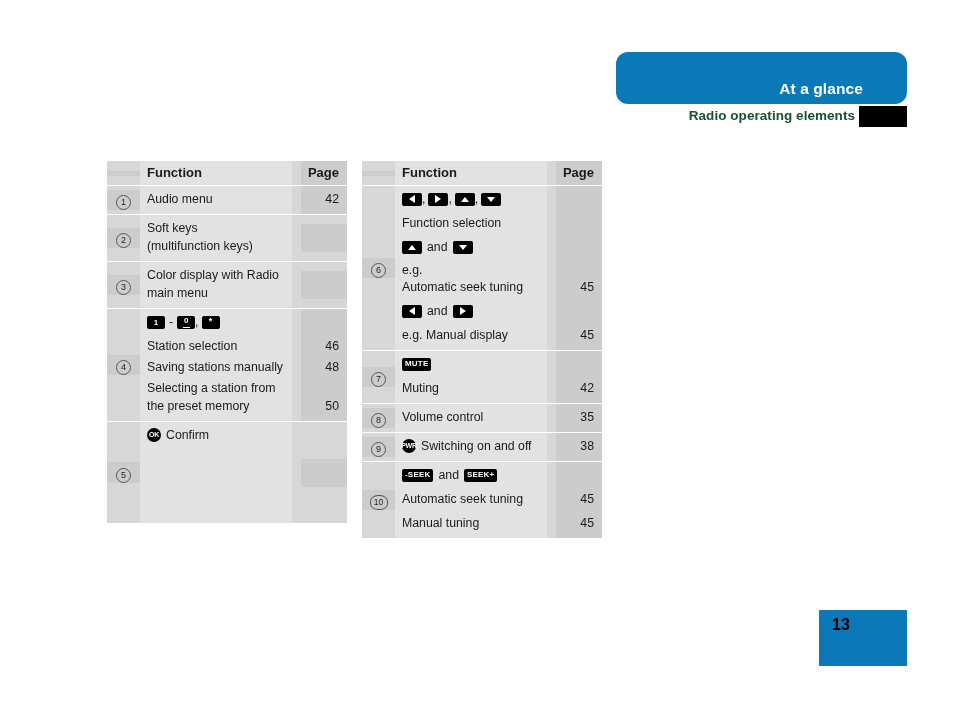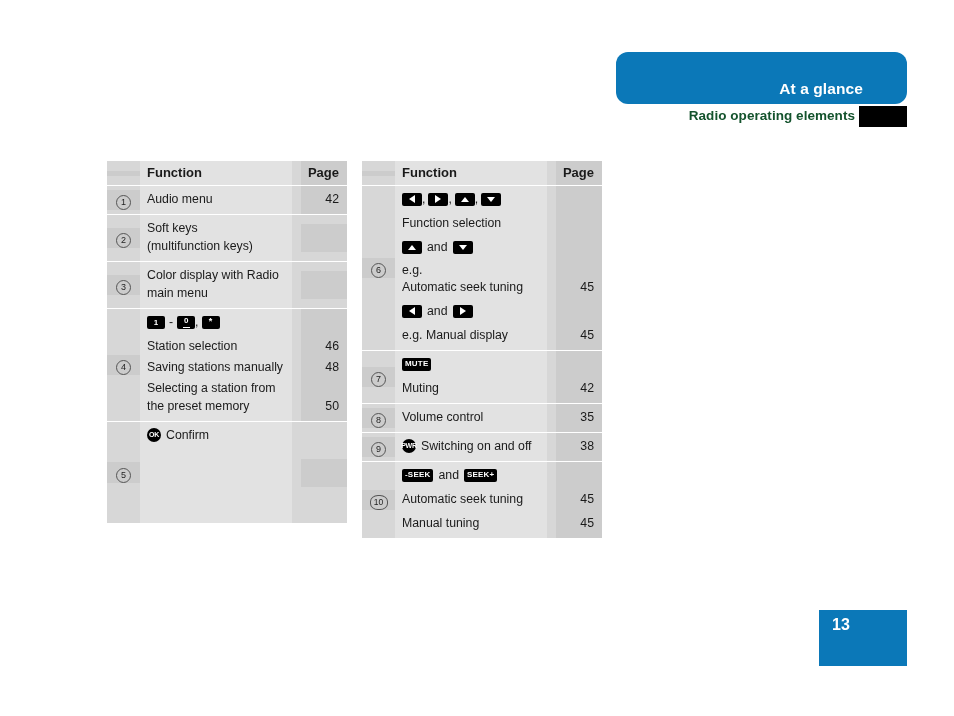--- a/index.html
+++ b/index.html
@@ -68,21 +68,21 @@
     left: 819px;
     top: 610px;
     width: 88px;
     height: 56px;
     background: #0b78b8;
   }
   .pagenum span {
     position: absolute;
     left: 13px;
     top: 6px;
-    color: #ffffff;
+    color: #000000;
     font-size: 16px;
     font-weight: bold;
   }
 
   
   .tbl {
     position: absolute;
     width: 240px;
     background: #d7d7d7;
     font-size: 12.3px;

